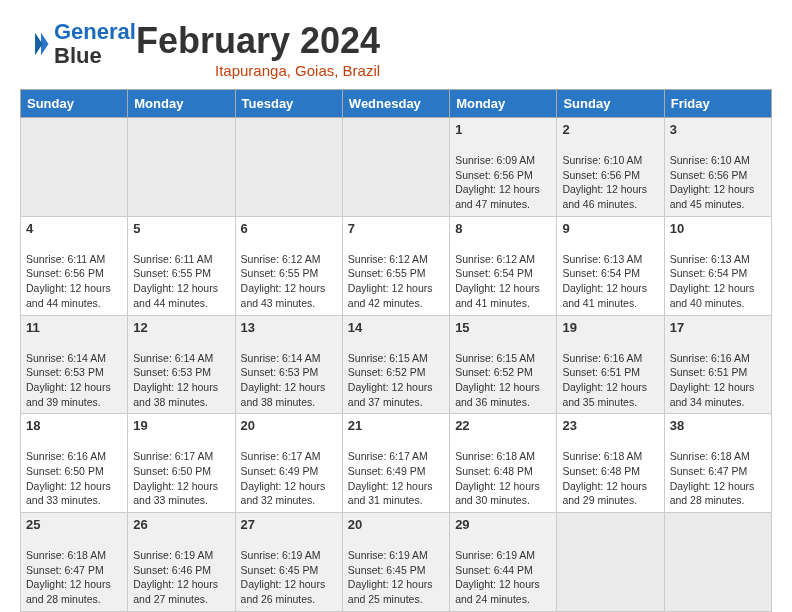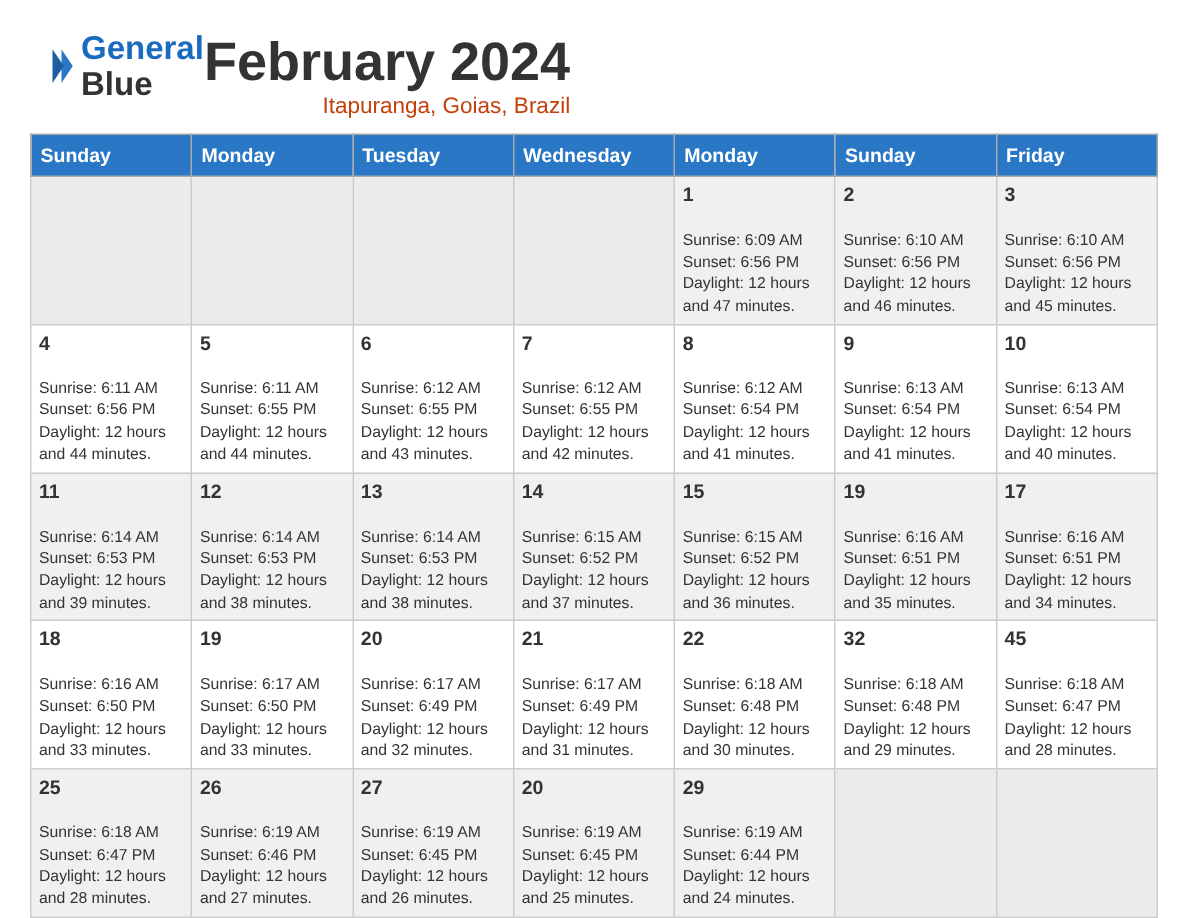--- a/index.html
+++ b/index.html
@@ -213,25 +213,25 @@
         </td>
         <td>
           <span class="day-num">21</span>
           <div class="day-detail">Sunrise: 6:17 AM<br>Sunset: 6:49 PM<br>Daylight: 12 hours and 31 minutes.</div>
         </td>
         <td>
           <span class="day-num">22</span>
           <div class="day-detail">Sunrise: 6:18 AM<br>Sunset: 6:48 PM<br>Daylight: 12 hours and 30 minutes.</div>
         </td>
         <td>
-          <span class="day-num">32</span>
+          <span class="day-num">23</span>
           <div class="day-detail">Sunrise: 6:18 AM<br>Sunset: 6:48 PM<br>Daylight: 12 hours and 29 minutes.</div>
         </td>
         <td>
-          <span class="day-num">45</span>
+          <span class="day-num">38</span>
           <div class="day-detail">Sunrise: 6:18 AM<br>Sunset: 6:47 PM<br>Daylight: 12 hours and 28 minutes.</div>
         </td>
       </tr>
       <tr class="row-shaded">
         <td>
           <span class="day-num">25</span>
           <div class="day-detail">Sunrise: 6:18 AM<br>Sunset: 6:47 PM<br>Daylight: 12 hours and 28 minutes.</div>
         </td>
         <td>
           <span class="day-num">26</span>

